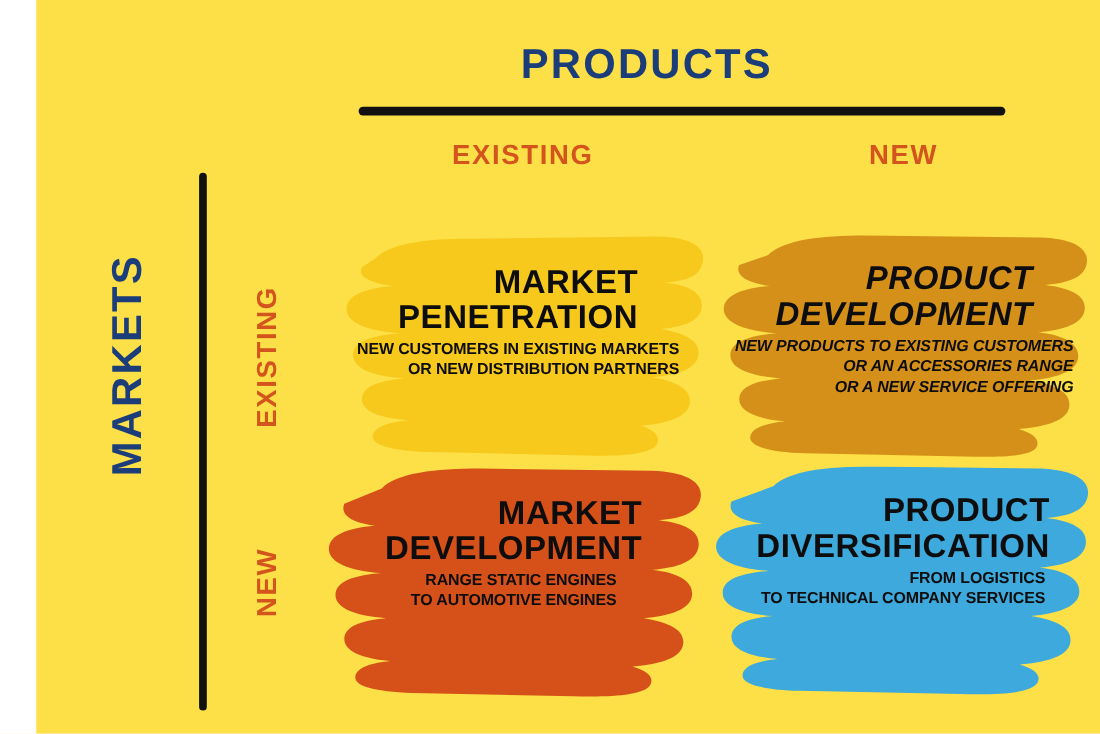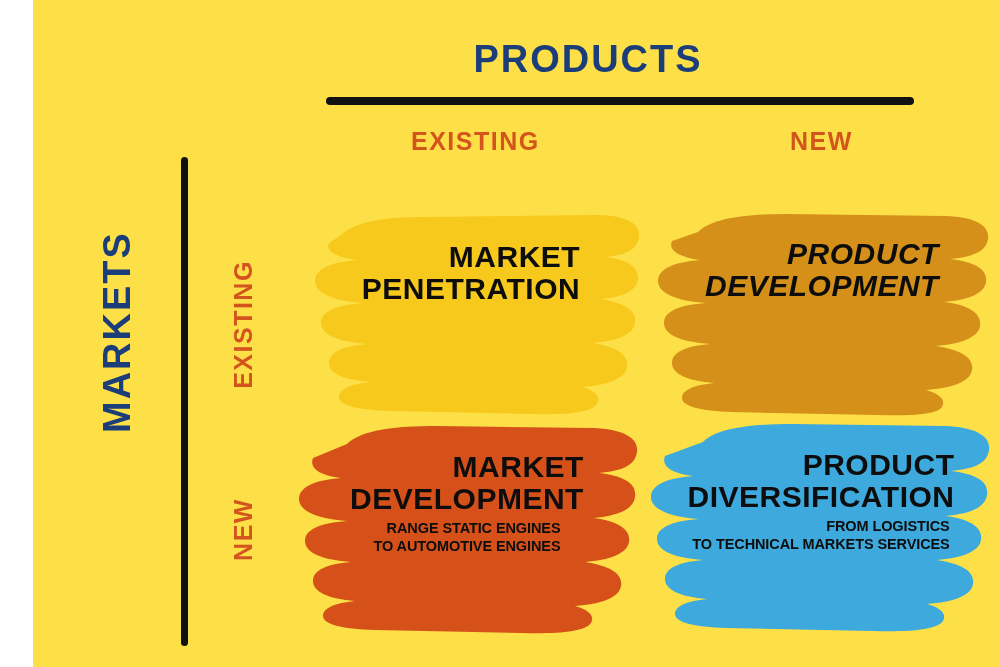--- a/index.html
+++ b/index.html
@@ -182,40 +182,45 @@
                C 296,202 270,204 236,203 L 96,200
                C 62,199 44,194 44,186 C 44,178 56,173 76,171
                C 50,169 34,163 34,152 C 34,141 48,135 72,133
                C 44,131 26,124 26,112 C 26,100 42,94 68,92
                C 38,90 20,82 20,70 C 20,58 36,51 62,49
                C 40,46 30,40 34,32 Z" fill="#F7C91C"></path>
     </svg>
     <div class="quad-text">
       <div class="quad-heading">MARKET
 PENETRATION</div>
+      <div class="quad-sub">NEW CUSTOMERS IN EXISTING MARKETS
+OR NEW DISTRIBUTION PARTNERS</div>
     </div>
   </div>
 
   <div class="quad" id="quad-pd">
     <svg width="352" height="208" viewBox="0 0 352 208">
       <path id="pd-path" d="M 52,22 C 66,8 100,4 140,4 L 300,6 C 330,7 344,16 342,29
                C 340,42 326,47 304,49 C 330,52 342,60 340,72
                C 338,84 322,90 298,92 C 324,95 336,104 334,116
                C 332,128 314,134 290,136 C 316,140 328,148 326,160
                C 324,172 306,178 280,180 C 294,184 300,190 296,197
                C 290,205 264,206 230,205 L 86,202
                C 54,201 36,196 36,188 C 36,180 48,175 68,173
                C 42,171 26,164 26,153 C 26,142 40,136 64,134
                C 36,132 18,125 18,113 C 18,101 34,95 60,93
                C 30,91 12,83 12,71 C 12,59 28,52 54,50
                C 32,47 22,40 26,31 Z" fill="#D5901A"></path>
     </svg>
     <div class="quad-text">
       <div class="quad-heading">PRODUCT
 DEVELOPMENT</div>
+      <div class="quad-sub">NEW PRODUCTS TO EXISTING CUSTOMERS
+OR AN ACCESSORIES RANGE
+OR A NEW SERVICE OFFERING</div>
     </div>
   </div>
 
   <div class="quad" id="quad-md">
     <svg width="352" height="212" viewBox="0 0 352 212">
       <path id="md-path" d="M 56,20 C 70,6 104,2 146,2 L 302,4 C 332,5 348,14 346,28
                C 344,42 330,47 308,49 C 334,52 346,60 344,73
                C 342,86 326,92 302,94 C 328,97 340,106 338,118
                C 336,130 318,136 294,138 C 320,142 332,150 330,162
                C 328,174 310,180 284,182 C 298,186 304,192 300,199
@@ -245,17 +250,17 @@
                C 48,203 30,198 30,190 C 30,182 42,177 62,175
                C 36,173 20,166 20,155 C 20,144 34,138 58,136
                C 30,134 12,127 12,115 C 12,103 28,97 54,95
                C 24,93 6,85 6,73 C 6,61 22,54 48,52
                C 26,49 16,42 20,32 Z" fill="#3DA9DC"></path>
     </svg>
     <div class="quad-text">
       <div class="quad-heading">PRODUCT
 DIVERSIFICATION</div>
       <div class="quad-sub">FROM LOGISTICS
-TO TECHNICAL MARKETS SERVICES</div>
+TO TECHNICAL COMPANY SERVICES</div>
     </div>
   </div>
 
 </div>
 
 </body></html>

